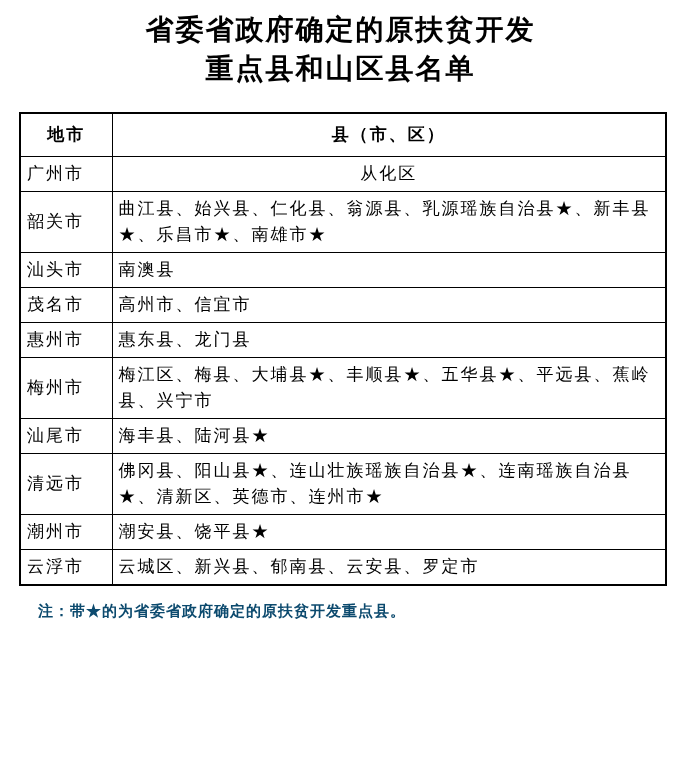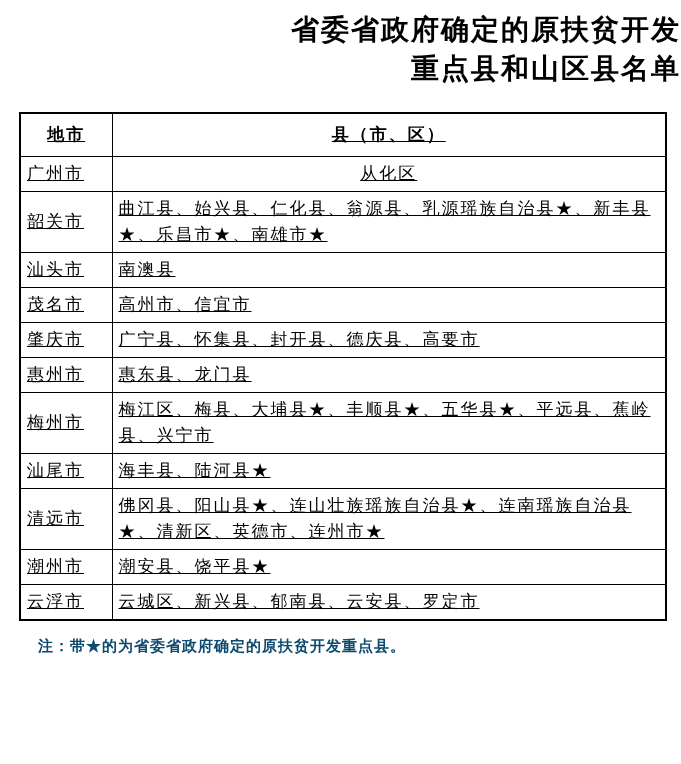--- a/index.html
+++ b/index.html
@@ -20,29 +20,27 @@
     margin: 10px 0 0 0;
     text-align: center;
     font-size: 28px;
     font-weight: bold;
     line-height: 39px;
     letter-spacing: 2px;
     color: #000000;
   }
   .doc-title .title-line {
     display: block;
-    text-align: right;
   }
   .list-table {
     border-collapse: collapse;
     table-layout: fixed;
     width: 648px;
     margin: 24px 0 0 19px;
     border: 2px solid #000000;
-    text-decoration: underline;
   }
   .list-table th,
   .list-table td {
     border: 1px solid #000000;
     font-size: 17px;
     line-height: 26px;
     padding: 4px 6px;
     vertical-align: middle;
     letter-spacing: 2px;
   }
@@ -105,24 +103,20 @@
         </tr>
         <tr>
           <td class="city-cell">汕头市</td>
           <td class="counties-cell">南澳县</td>
         </tr>
         <tr>
           <td class="city-cell">茂名市</td>
           <td class="counties-cell">高州市、信宜市</td>
         </tr>
         <tr>
-          <td class="city-cell">肇庆市</td>
-          <td class="counties-cell">广宁县、怀集县、封开县、德庆县、高要市</td>
-        </tr>
-        <tr>
           <td class="city-cell">惠州市</td>
           <td class="counties-cell">惠东县、龙门县</td>
         </tr>
         <tr>
           <td class="city-cell">梅州市</td>
           <td class="counties-cell">梅江区、梅县、大埔县★、丰顺县★、五华县★、平远县、蕉岭县、兴宁市</td>
         </tr>
         <tr>
           <td class="city-cell">汕尾市</td>
           <td class="counties-cell">海丰县、陆河县★</td>

